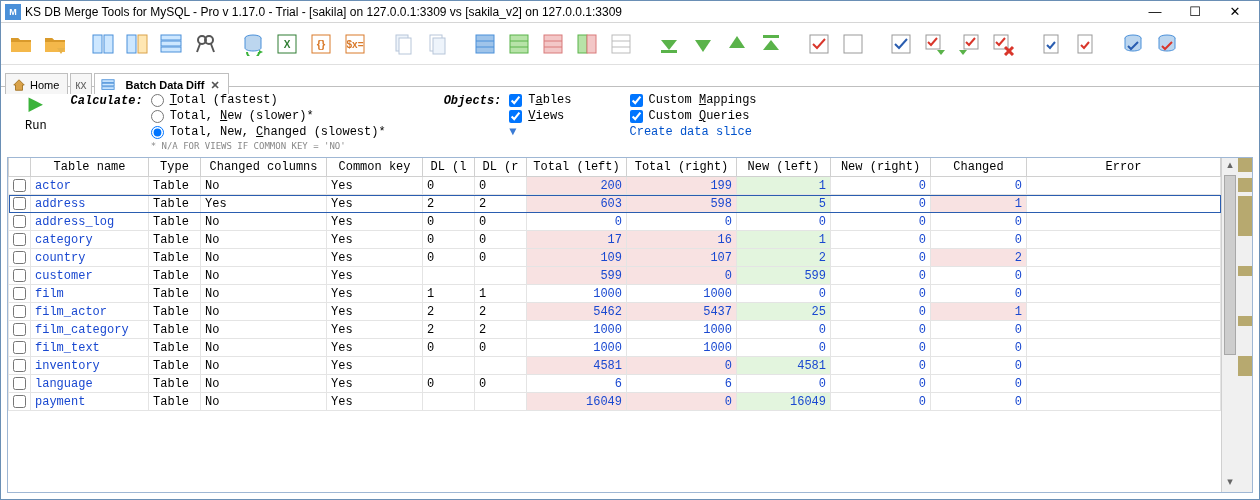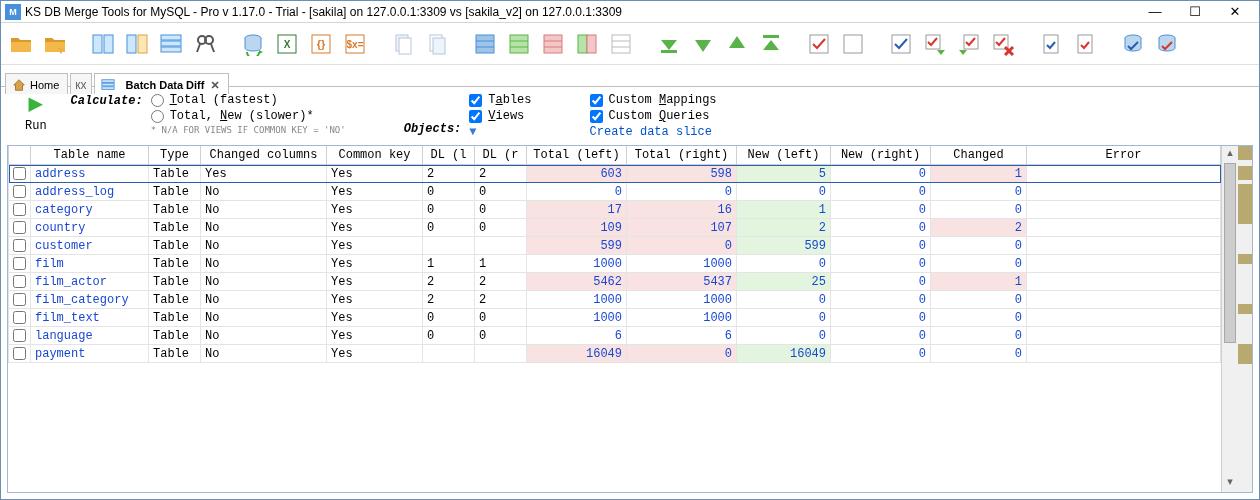--- a/index.html
+++ b/index.html
@@ -311,25 +311,29 @@
       <div class="opts-label" style="padding-top:1px;">Calculate:</div>
       <div class="opts-col">
         <label class="opts-row">
             <input type="radio" name="calc" style="">
             <span><span class="under">T</span>otal (fastest)</span>
           </label>
         <label class="opts-row">
             <input type="radio" name="calc" style="">
             <span>Total, <span class="under">N</span>ew (slower)*</span>
           </label>
+        <label class="opts-row">
+            <input type="radio" name="calc" checked="" style="">
+            <span>Total, New, <span class="under">C</span>hanged (slowest)*</span>
+          </label>
         <span class="note">* N/A FOR VIEWS IF COMMON KEY = 'NO'</span>
       </div>
     </div>
     <div style="display:flex; gap:8px; margin-left:40px;">
-      <div class="opts-label" style="padding-top:1px;margin-top:28px;">Objects:</div>
+      <div class="opts-label" style="padding-top:1px;">Objects:</div>
       <div class="opts-col">
         <label class="opts-row">
             <input type="checkbox" checked="" style="">
             <span>T<span class="under">a</span>bles</span>
           </label>
         <label class="opts-row">
             <input type="checkbox" checked="" style="">
             <span><span class="under">V</span>iews</span>
           </label>
         <span class="funnel">▼</span>
@@ -377,20 +381,35 @@
             <th>DL (r</th>
             <th>Total (left)</th>
             <th>Total (right)</th>
             <th>New (left)</th>
             <th>New (right)</th>
             <th>Changed</th>
             <th>Error</th>
           </tr>
         </thead>
         <tbody id="grid-body">
+            <tr>
+              <td class="cb-cell"><input type="checkbox" style=""></td>
+              <td class="txt linkcell">actor</td>
+              <td class="txt">Table</td>
+              <td class="txt">No</td>
+              <td class="txt">Yes</td>
+              <td class="txt">0</td>
+              <td class="txt">0</td>
+              <td class="num bg-pink">200</td>
+              <td class="num bg-pink">199</td>
+              <td class="num bg-green">1</td>
+              <td class="num">0</td>
+              <td class="num">0</td>
+              <td class="txt"></td>
+            </tr>
             <tr class="row-sel">
               <td class="cb-cell"><input type="checkbox" style=""></td>
               <td class="txt linkcell">address</td>
               <td class="txt">Table</td>
               <td class="txt">Yes</td>
               <td class="txt">Yes</td>
               <td class="txt">2</td>
               <td class="txt">2</td>
               <td class="num bg-pink">603</td>
               <td class="num bg-pink">598</td>
@@ -508,20 +527,35 @@
               <td class="cb-cell"><input type="checkbox" style=""></td>
               <td class="txt linkcell">film_text</td>
               <td class="txt">Table</td>
               <td class="txt">No</td>
               <td class="txt">Yes</td>
               <td class="txt">0</td>
               <td class="txt">0</td>
               <td class="num">1000</td>
               <td class="num">1000</td>
               <td class="num">0</td>
+              <td class="num">0</td>
+              <td class="num">0</td>
+              <td class="txt"></td>
+            </tr>
+            <tr>
+              <td class="cb-cell"><input type="checkbox" style=""></td>
+              <td class="txt linkcell">inventory</td>
+              <td class="txt">Table</td>
+              <td class="txt">No</td>
+              <td class="txt">Yes</td>
+              <td class="txt"></td>
+              <td class="txt"></td>
+              <td class="num bg-pink">4581</td>
+              <td class="num bg-pink">0</td>
+              <td class="num bg-green">4581</td>
               <td class="num">0</td>
               <td class="num">0</td>
               <td class="txt"></td>
             </tr>
             <tr>
               <td class="cb-cell"><input type="checkbox" style=""></td>
               <td class="txt linkcell">language</td>
               <td class="txt">Table</td>
               <td class="txt">No</td>
               <td class="txt">Yes</td>

